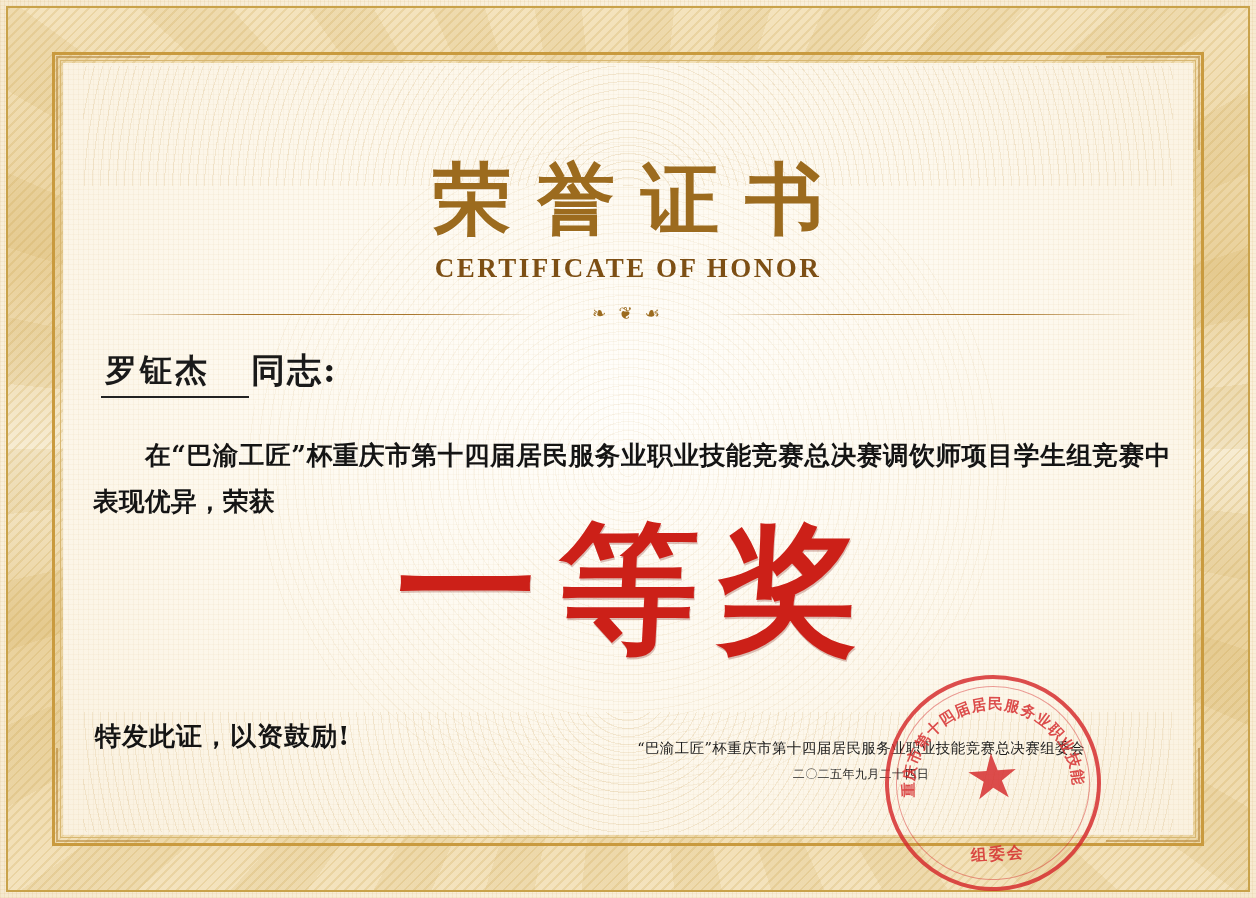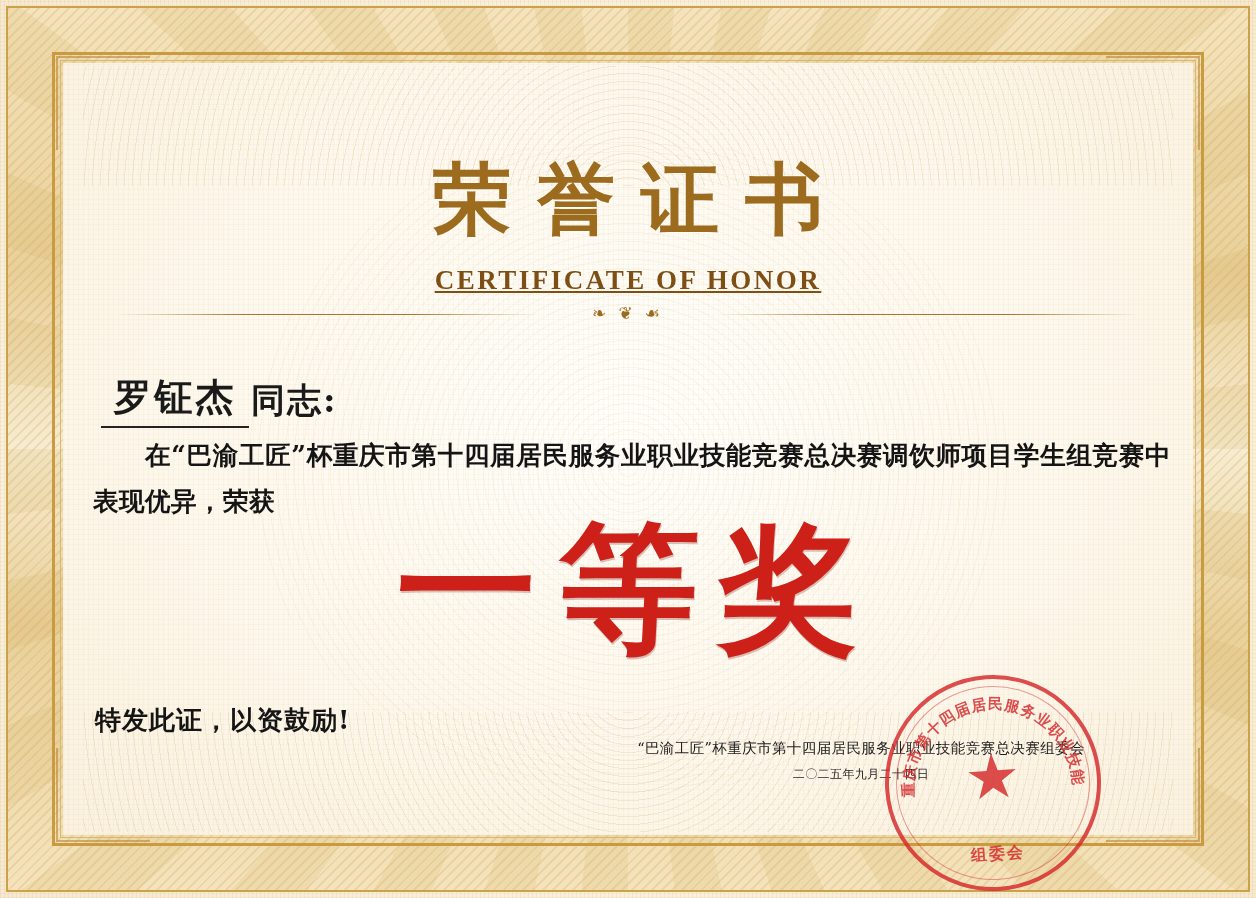--- a/index.html
+++ b/index.html
@@ -109,30 +109,29 @@
     letter-spacing: 26px;
     text-indent: 26px;
     font-weight: 700;
     color: #9c6b1e;
     background: linear-gradient(180deg, #d7a githubs 0%, #9c6b1e 100%);
     text-shadow: 0 1px 0 rgba(255,255,255,0.65);
   }
 
   .title-en {
     position: absolute;
-    top: 202px;
+    top: 190px;
     left: 0;
     width: 100%;
     text-align: center;
     font-family: "Liberation Serif", serif;
     font-size: 27px;
     font-weight: 700;
     letter-spacing: 2.5px;
     color: #7d4f14;
-    text-decoration: underline;
   }
 
   .divider {
     position: absolute;
     top: 240px;
     left: 50%;
     transform: translateX(-50%);
     width: 1020px;
     height: 24px;
   }
@@ -157,29 +156,27 @@
 
   .recipient-row {
     position: absolute;
     top: 285px;
     left: 38px;
     display: flex;
     align-items: flex-end;
   }
   .recipient-name {
     font-family: "DejaVu Serif", serif;
-    font-size: 38px;
+    font-size: 32px;
     font-weight: 700;
     color: #1a1a1a;
     letter-spacing: 3px;
     padding: 0 4px 3px 4px;
     border-bottom: 2px solid #222;
     min-width: 140px;
-    text-align: center;
-    margin-top: 24px;
   }
   .recipient-suffix {
     font-family: "DejaVu Serif", serif;
     font-size: 34px;
     font-weight: 700;
     color: #1a1a1a;
     letter-spacing: 2px;
     padding-bottom: 4px;
     margin-left: 2px;
   }
@@ -212,21 +209,21 @@
     color: #cc2018;
     letter-spacing: 22px;
     text-indent: 22px;
     line-height: 170px;
     transform: skewX(-3deg);
     text-shadow: 1px 2px 0 rgba(120,10,5,0.25);
   }
 
   .closing {
     position: absolute;
-    top: 640px;
+    top: 656px;
     left: 32px;
     font-family: "DejaVu Serif", serif;
     font-size: 26px;
     font-weight: 700;
     color: #141414;
     letter-spacing: 1px;
   }
 
   .issuer {
     position: absolute;

